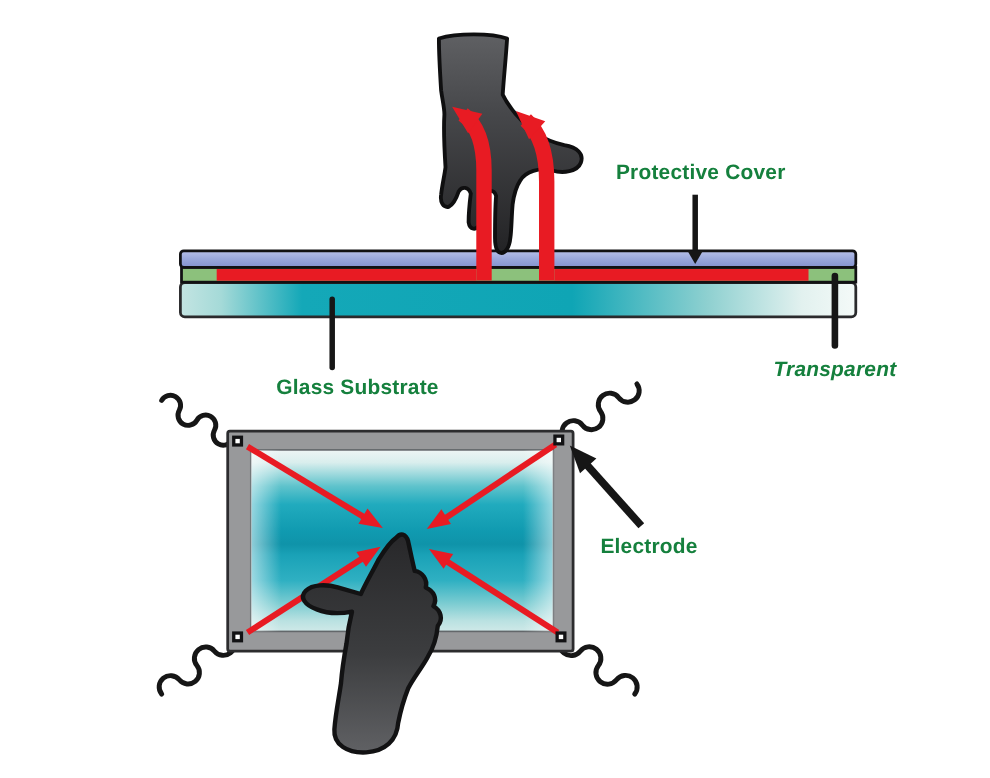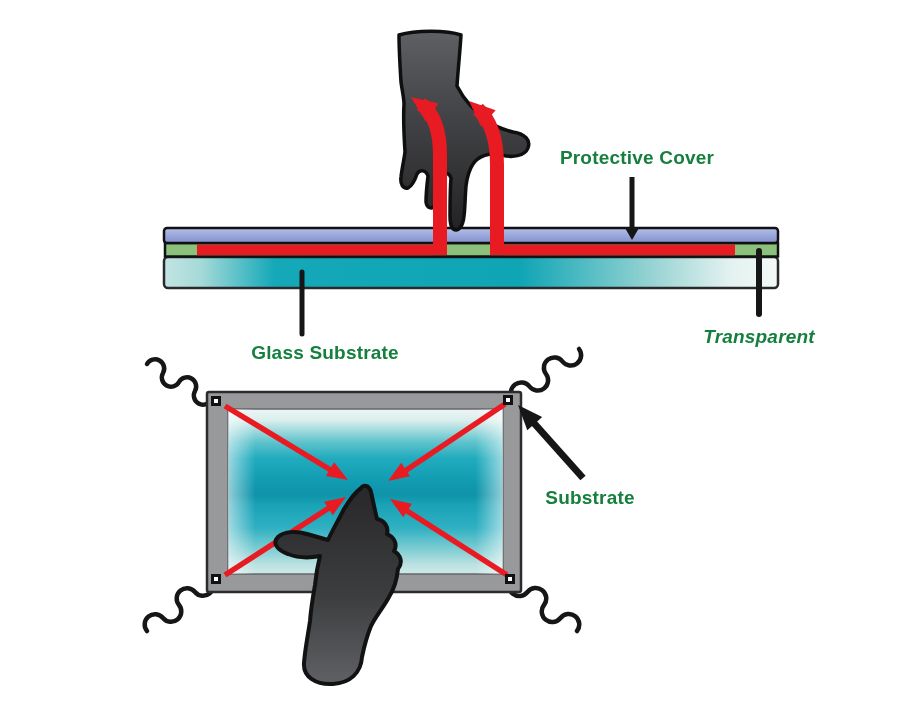--- a/index.html
+++ b/index.html
@@ -185,14 +185,14 @@
 
 
   <div class="label" style="left:637px;top:147px;">Protective Cover</div>
 
   <div class="label" style="left:305px;top:342px;margin-left:20px;">Glass Substrate</div>
 
   <div class="label" style="left:759px;top:324px;">
     <span class="line">Transparent</span>
   </div>
 
-  <div class="label" style="left:590px;top:487px;">Substrate</div>
+  <div class="label" style="left:590px;top:487px;">Electrode</div>
 </div>
 
 </body></html>

